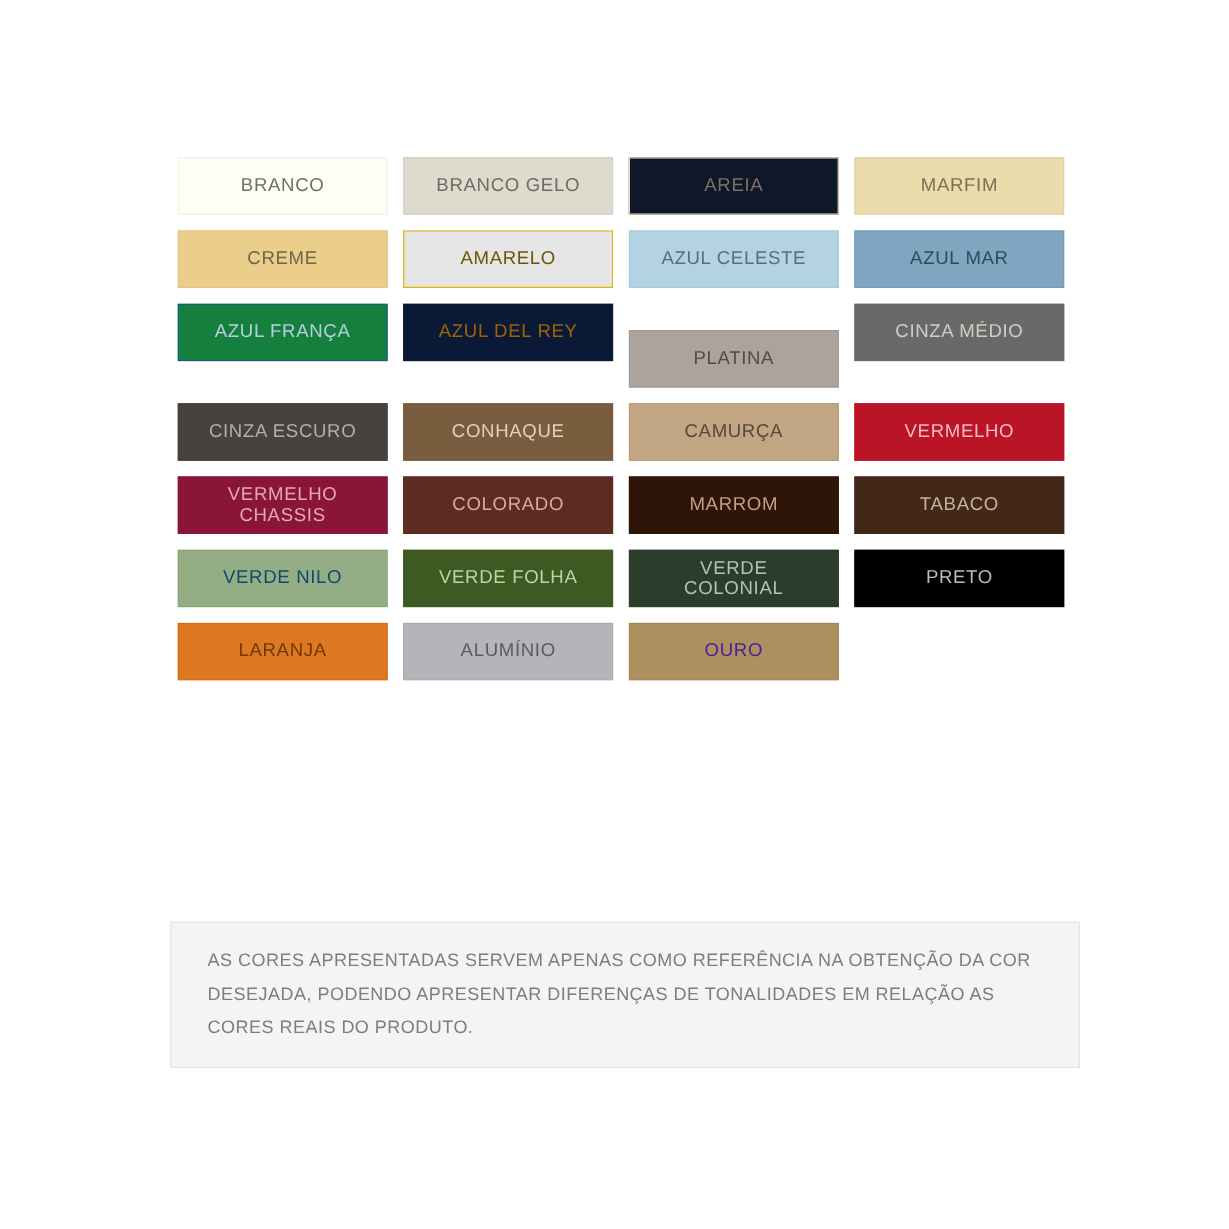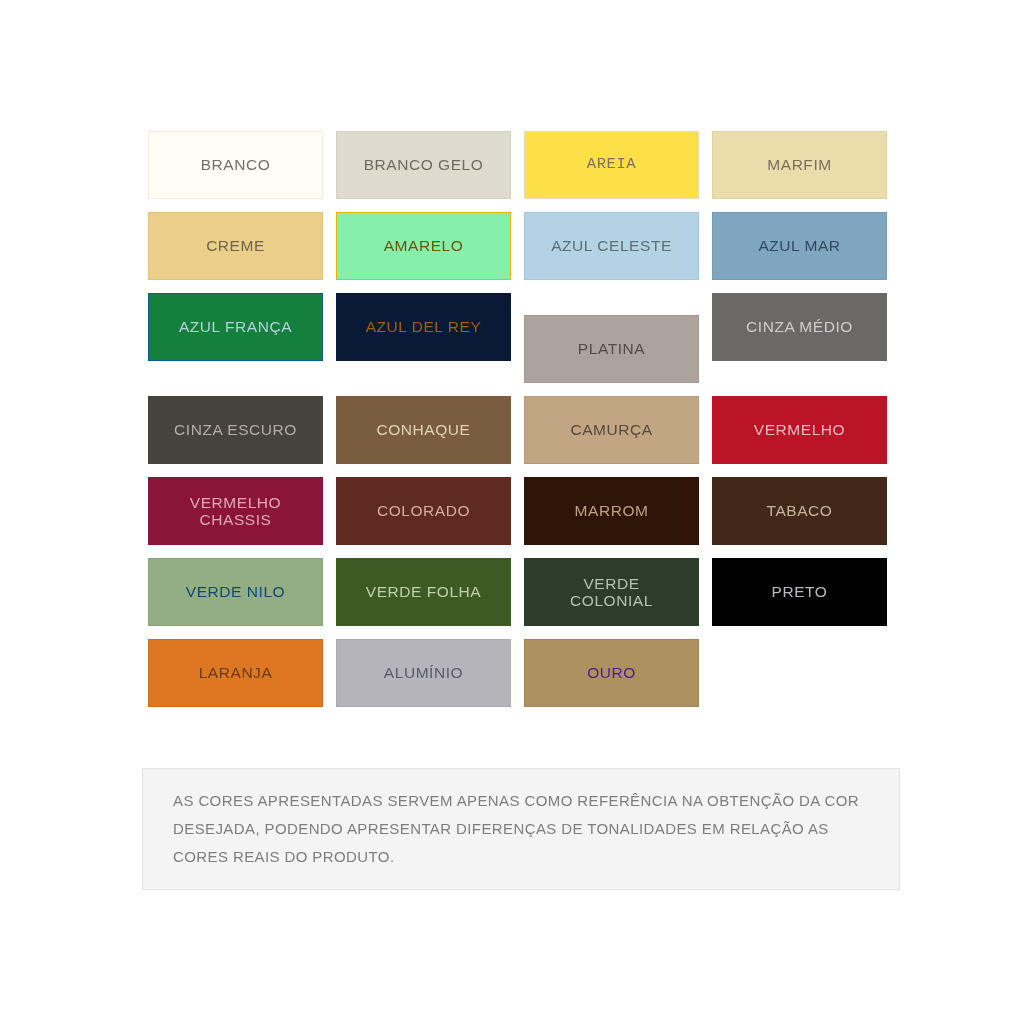--- a/index.html
+++ b/index.html
@@ -26,21 +26,21 @@
     width: 737px;
   }
   .swatch-grid {
     display: grid;
     grid-template-columns: repeat(4, 175px);
     column-gap: 13px;
     row-gap: 13px;
   }
   .swatch {
     position: relative;
-    height: 68px;
+    height: 48px;
     display: flex;
     align-items: center;
     justify-content: center;
     box-sizing: border-box;
     padding: 2px 6px;
     overflow: hidden;
   }
   .swatch-label {
     font-size: 15.5px;
     letter-spacing: 0.55px;
@@ -77,30 +77,30 @@
 <div id="page">
 
   <div id="chart-area">
     <div class="swatch-grid" id="swatch-grid">
         <div class="swatch" style="background: rgb(255, 254, 245); box-shadow: rgb(240, 239, 230) 0px 0px 0px 1px inset;">
           <span class="swatch-label" style="color: rgb(111, 111, 104);">BRANCO</span>
         </div>
         <div class="swatch" style="background: rgb(223, 218, 206); box-shadow: rgb(213, 208, 196) 0px 0px 0px 1px inset;">
           <span class="swatch-label" style="color: rgb(109, 106, 97);">BRANCO GELO</span>
         </div>
-        <div class="swatch" style="background: #fde047; box-shadow: rgb(233, 219, 188) 0px 0px 0px 1px inset; font-family: Liberation Mono, monospace;">
+        <div class="swatch" style="background: #0f172a; box-shadow: rgb(233, 219, 188) 0px 0px 0px 1px inset;">
           <span class="swatch-label" style="color: rgb(123, 115, 96);">AREIA</span>
         </div>
         <div class="swatch" style="background: rgb(235, 220, 172); box-shadow: rgb(225, 210, 162) 0px 0px 0px 1px inset;">
           <span class="swatch-label" style="color: rgb(120, 113, 90);">MARFIM</span>
         </div>
         <div class="swatch" style="background: rgb(235, 206, 138); box-shadow: rgb(225, 196, 128) 0px 0px 0px 1px inset;">
           <span class="swatch-label" style="color: rgb(110, 101, 74);">CREME</span>
         </div>
-        <div class="swatch" style="background: #86efac; box-shadow: rgb(229, 181, 8) 0px 0px 0px 1px inset;">
+        <div class="swatch" style="background: #e5e5e5; box-shadow: rgb(229, 181, 8) 0px 0px 0px 1px inset;">
           <span class="swatch-label" style="color: rgb(107, 86, 7);">AMARELO</span>
         </div>
         <div class="swatch" style="background: rgb(179, 211, 229); box-shadow: rgb(169, 201, 219) 0px 0px 0px 1px inset;">
           <span class="swatch-label" style="color: rgb(92, 109, 120);">AZUL CELESTE</span>
         </div>
         <div class="swatch" style="background: rgb(127, 165, 192); box-shadow: rgb(117, 155, 182) 0px 0px 0px 1px inset;">
           <span class="swatch-label" style="color: rgb(47, 74, 94);">AZUL MAR</span>
         </div>
         <div class="swatch" style="background: #15803d; box-shadow: rgb(10, 92, 150) 0px 0px 0px 1px inset;">
           <span class="swatch-label" style="color: rgb(184, 207, 224);">AZUL FRANÇA</span>

